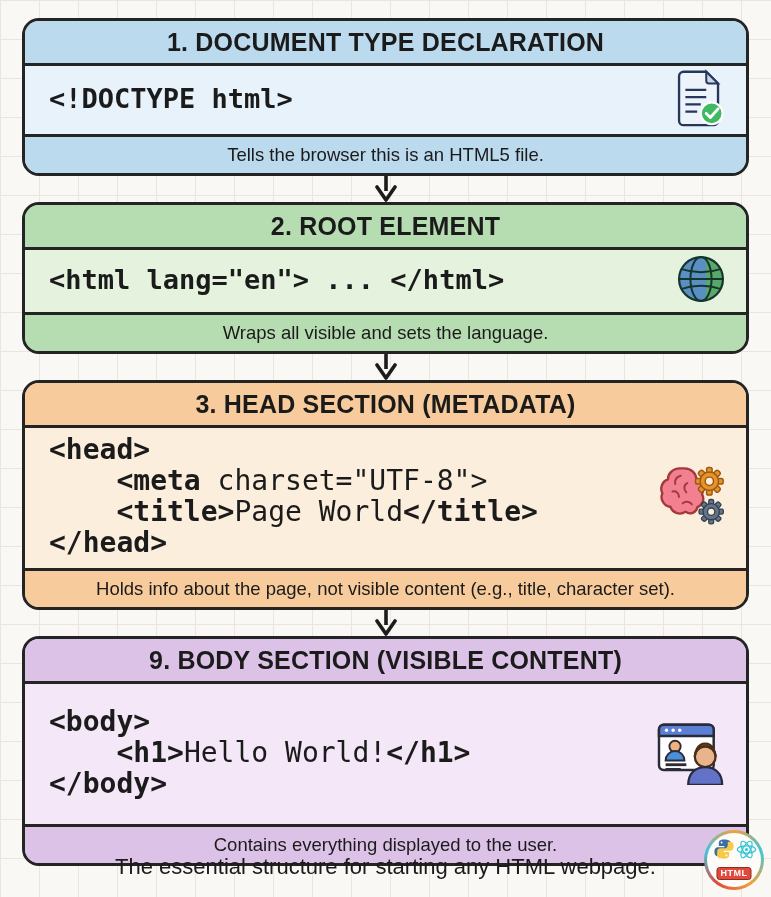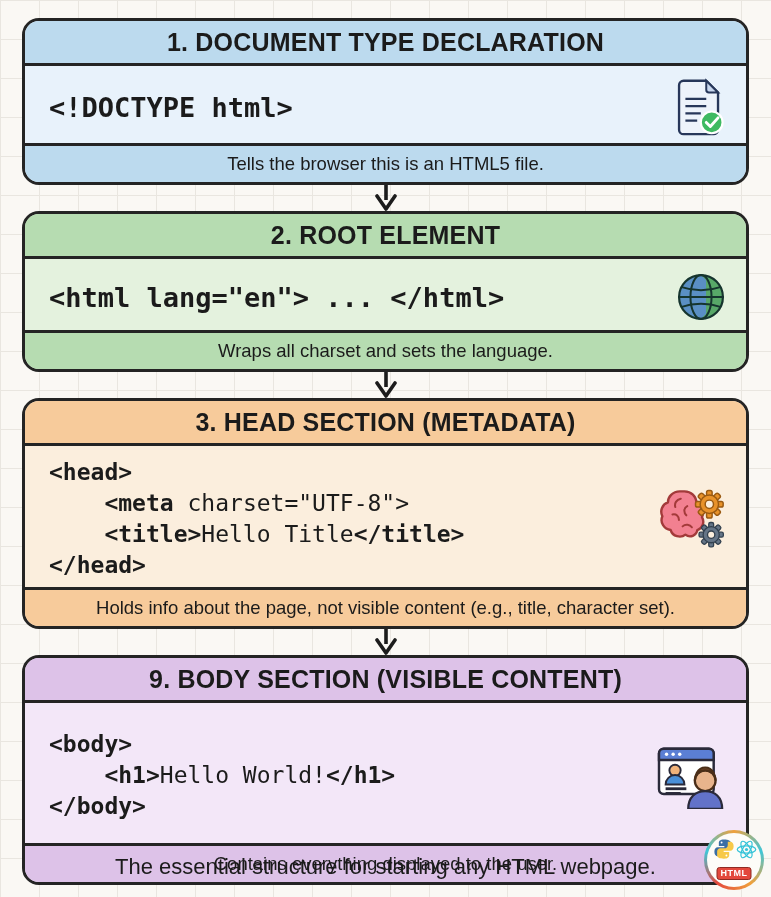--- a/index.html
+++ b/index.html
@@ -18,24 +18,24 @@
     background:var(--body,#fff);
   }
   .box-header {
     background:var(--hdr,#ddd); text-align:center;
     font-weight:bold; font-size:25px; line-height:30px;
     padding:6px 8px; border-bottom:3px solid #242424;
     letter-spacing:.2px;
   }
   .code-row {
     display:flex; align-items:center; justify-content:space-between;
-    padding:11px 10px 6px 24px;
+    padding:2px 10px 6px 24px;
   }
   .code-block { font-family:"DejaVu Sans Mono", monospace; }
-  .code-line { white-space:pre; font-size:23px; line-height:31px; font-weight:normal; }
+  .code-line { white-space:pre; font-size:28px; line-height:31px; font-weight:normal; }
   .code-line .b { font-weight:bold; }
   .box-1 .code-row, .box-2 .code-row { min-height:62px; }
   .box-1 .code-line, .box-2 .code-line { font-size:27px; }
   .box-3 .code-row, .box-4 .code-row { min-height:140px; }
   .box-caption {
     background:var(--hdr,#ddd); text-align:center;
     font-size:18.5px; line-height:22px; padding:7px 12px;
     border-top:3px solid #242424;
   }
   .icon-slot { flex:0 0 auto; display:flex; align-items:center; justify-content:center; margin-right:8px; }
@@ -111,37 +111,37 @@
             <path d="M32 6 a26 26 0 0 1 0 52 a40 40 0 0 0 14 -26 a40 40 0 0 0 -14 -26 z" fill="#58a868"></path>
             <path d="M38 7 a26 26 0 0 1 0 50" fill="#58a868"></path>
             <circle cx="32" cy="32" r="26" fill="none" stroke="#16352e" stroke-width="2.6"></circle>
             <ellipse cx="32" cy="32" rx="12.5" ry="26" fill="none" stroke="#16352e" stroke-width="2.4"></ellipse>
             <path d="M8 20 Q32 28 56 20" fill="none" stroke="#16352e" stroke-width="2.4"></path>
             <line x1="6" y1="32" x2="58" y2="32" stroke="#16352e" stroke-width="2.4"></line>
             <path d="M8 44 Q32 36 56 44" fill="none" stroke="#16352e" stroke-width="2.4"></path>
           </svg>
         </div>
       </div>
-      <div class="box-caption">Wraps all charset and sets the language.</div>
+      <div class="box-caption">Wraps all visible and sets the language.</div>
     </div>
 
     <div class="arrow">
       <svg width="28" height="26" viewBox="0 0 28 26">
         <path d="M14 0 V15" stroke="#1c1c1c" stroke-width="3.6"></path>
         <path d="M5 11 L14 24 L23 11" fill="none" stroke="#1c1c1c" stroke-width="3.6" stroke-linecap="round" stroke-linejoin="round"></path>
       </svg>
     </div>
 
     <div class="box box-3" style="--hdr: #f7cb9b; --body: #fbeedd;">
       <div class="box-header">3. HEAD SECTION (METADATA)</div>
       <div class="code-row">
         <div class="code-block">
             <div class="code-line"><span class="b">&lt;head&gt;</span></div>
             <div class="code-line"><span>    </span><span class="b">&lt;meta</span><span> charset="UTF-8"&gt;</span></div>
-            <div class="code-line"><span>    </span><span class="b">&lt;title&gt;</span><span>Hello Title</span><span class="b">&lt;/title&gt;</span></div>
+            <div class="code-line"><span>    </span><span class="b">&lt;title&gt;</span><span>Page World</span><span class="b">&lt;/title&gt;</span></div>
             <div class="code-line"><span class="b">&lt;/head&gt;</span></div>
           </div>
         <div class="icon-slot">
           <svg width="76" height="70" viewBox="0 0 82 76">
             <path d="M30 8 c-8 0 -13 6 -13 12 c-6 2 -9 9 -6 15 c-3 7 2 14 9 15 c2 7 11 9 16 5 c5 4 12 1 13 -5 c6 -2 8 -9 5 -14 c3 -6 0 -13 -6 -15 c0 -8 -6 -13 -13 -13 z" fill="#f28090" stroke="#a33a3a" stroke-width="2.6" stroke-linejoin="round"></path>
             <path d="M31 16 c-5 1 -7 5 -6 9 M22 33 c4 -1 7 2 7 6 M38 24 c-4 2 -4 7 -1 10 M33 46 c3 -3 8 -2 10 1" fill="none" stroke="#a33a3a" stroke-width="2.2" stroke-linecap="round"></path>
             <g transform="translate(62,22)">
               <g fill="#e8922a" stroke="#9a5a12" stroke-width="1.6">
                 <rect x="-3" y="-15" width="6" height="30" rx="2"></rect>
                 <rect x="-15" y="-3" width="30" height="6" rx="2"></rect>

